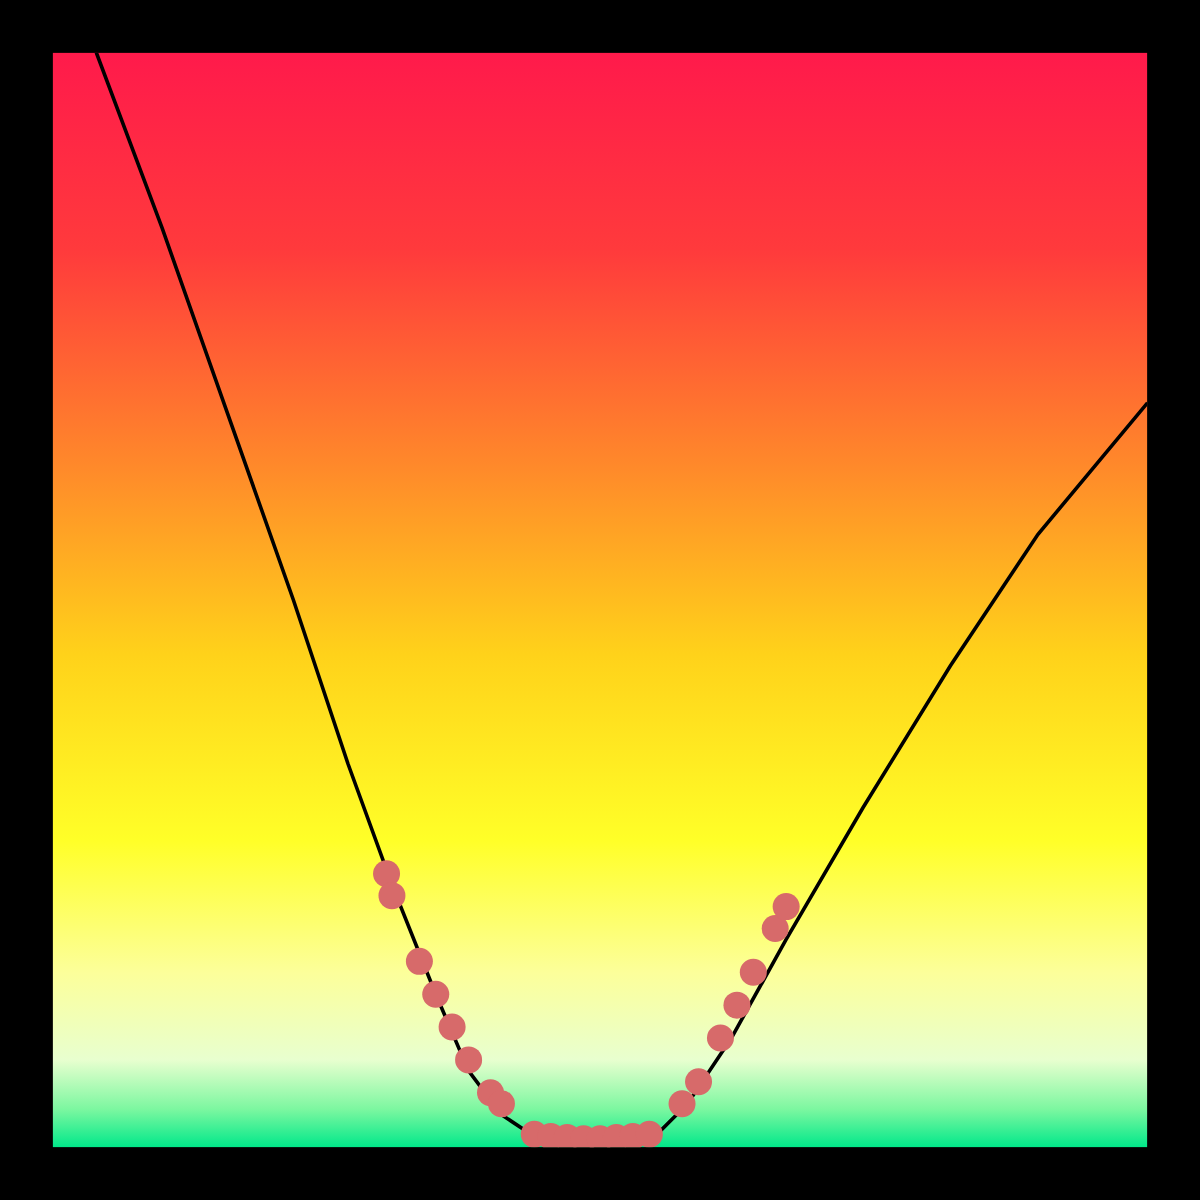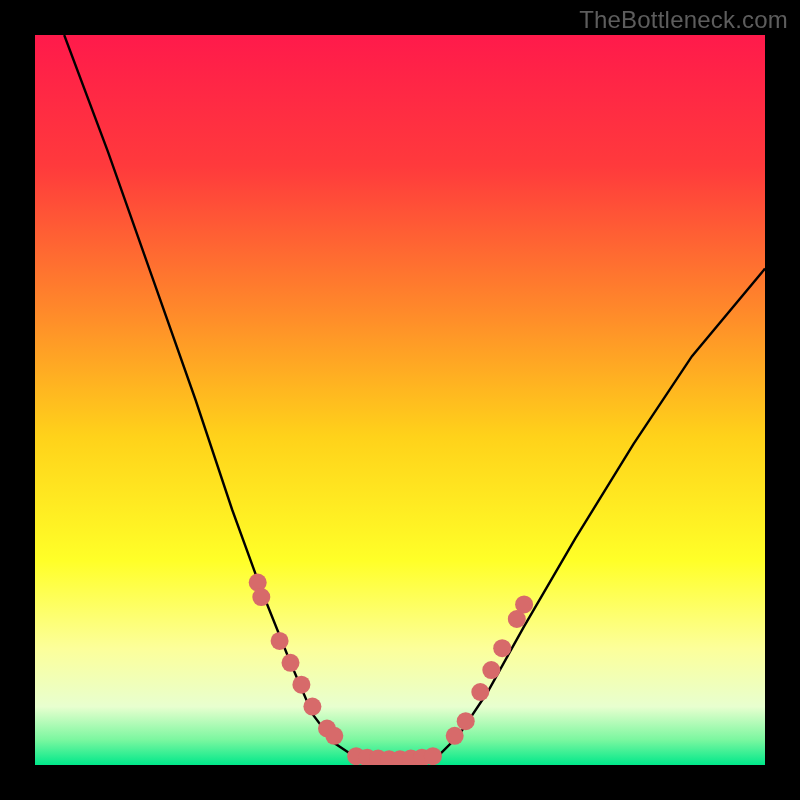--- a/index.html
+++ b/index.html
@@ -34,21 +34,20 @@
     letter-spacing: 0.2px;
     z-index: 50;
   }
   svg { display: block; }
 </style>
 </head>
 <body>
 
 <div class="frame">
 
-  <div class="watermark">TheBottleneck.com</div>
 
   <div class="plot-area">
     <svg id="chart-svg" width="730" height="730" viewBox="0 0 730 730">
       <defs>
         <linearGradient id="bg-grad" x1="0" y1="0" x2="0" y2="1">
             <stop offset="0.0%" stop-color="#ff1a4b"></stop>
             <stop offset="18.0%" stop-color="#ff3a3c"></stop>
             <stop offset="38.0%" stop-color="#ff8a2a"></stop>
             <stop offset="55.0%" stop-color="#ffd21a"></stop>
             <stop offset="72.0%" stop-color="#ffff28"></stop>

